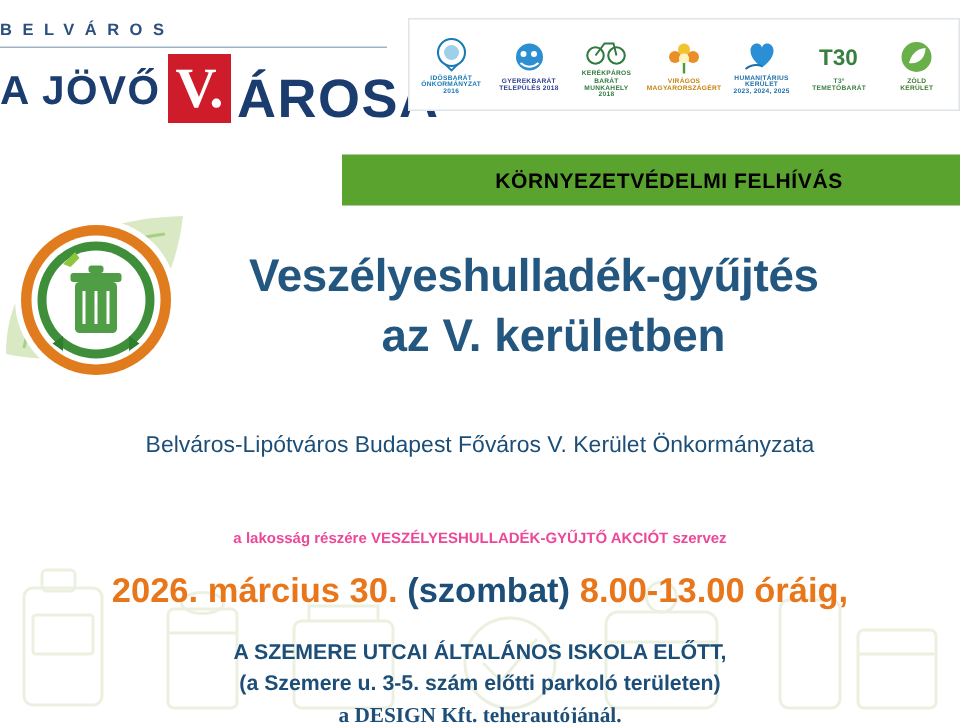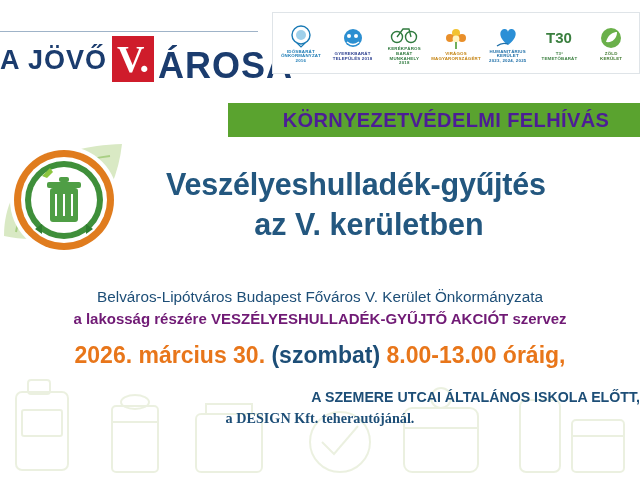--- a/index.html
+++ b/index.html
@@ -125,22 +125,22 @@
   .green-bar {
     position: absolute;
     left: 228px; top: 103px;
     width: 420px; height: 34px;
     background: #5aa32f;
     display: flex;
     align-items: center;
     justify-content: center;
   }
   .green-bar span {
-    color: #4c1d95;
-    font-size: 20px;
+    color: #000000;
+    font-size: 14px;
     font-weight: bold;
     letter-spacing: 0.4px;
     white-space: nowrap;
     margin-left: 16px;
   }
 
   
   .emblem {
     position: absolute;
     left: 2px; top: 136px;
@@ -178,46 +178,46 @@
     color: #1d4e77;
   }
   .body .p1 {
     font-size: 15.3px;
     font-weight: normal;
     line-height: 1.45;
     color: #1d4e77;
     white-space: nowrap;
   }
   .body .p2 {
-    font-size: 15px;
+    font-size: 10px;
     font-weight: bold;
     line-height: 1.45;
-    color: #701a75;
-    white-space: nowrap;
+    color: #ec4899;
+    white-space: nowrap;
+    margin-top: 45px;
   }
   .date-line {
     margin-top: 12px;
     font-size: 23px;
     font-weight: bold;
     color: #e8761a;
     white-space: nowrap;
   }
   .date-line .paren {
     color: #1d4e77;
   }
   .addr {
     margin-top: 18px;
     color: #1d4e77;
   }
   .addr .a1 {
     font-size: 14.2px;
     font-weight: bold;
     line-height: 1.5;
     white-space: nowrap;
-    text-align: right;
   }
   .addr .a2 {
     font-size: 14.2px;
     font-weight: bold;
     line-height: 1.5;
     white-space: nowrap;
   }
   .addr .a3 {
     font-size: 14.2px;
     font-weight: bold;
@@ -246,20 +246,21 @@
       <rect x="404" y="46" width="74" height="64" rx="8"></rect>
       <path d="M404 66 h74"></path>
       <circle cx="441" cy="36" r="10"></circle>
       <rect x="520" y="38" width="40" height="72" rx="6"></rect>
       <rect x="572" y="58" width="52" height="52" rx="4"></rect>
       <path d="M572 74 h52"></path>
     </g>
   </svg>
 
   <div class="brand">
+    <div class="brand-top">BELVÁROS</div>
     <div class="brand-rule"></div>
     <div class="brand-main">
       <span class="t1">A JÖVŐ</span>
       <span class="brand-v">V.</span>
       <span class="t2">ÁROSA</span>
     </div>
   </div>
 
   <div class="awards">
 
@@ -387,17 +388,18 @@
     <div class="p2">a lakosság részére VESZÉLYESHULLADÉK-GYŰJTŐ AKCIÓT szervez</div>
 
     <div class="date-line">
       <span>2026. március 30.</span>
       <span class="paren">(szombat)</span>
       <span>8.00-13.00 óráig,</span>
     </div>
 
     <div class="addr">
       <div class="a1">A SZEMERE UTCAI ÁLTALÁNOS ISKOLA ELŐTT,</div>
+      <div class="a2">(a Szemere u. 3-5. szám előtti parkoló területen)</div>
       <div class="a3">a DESIGN Kft. teherautójánál.</div>
     </div>
   </div>
 
 </div>
 
 </body></html>

